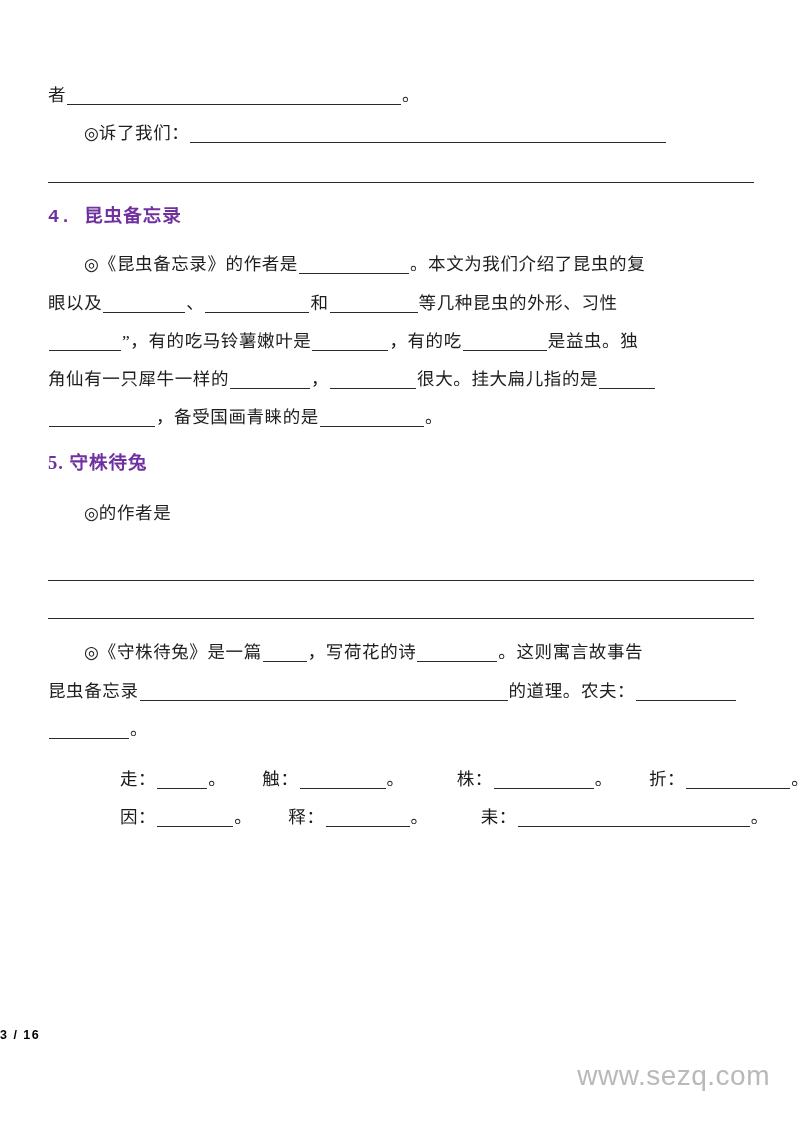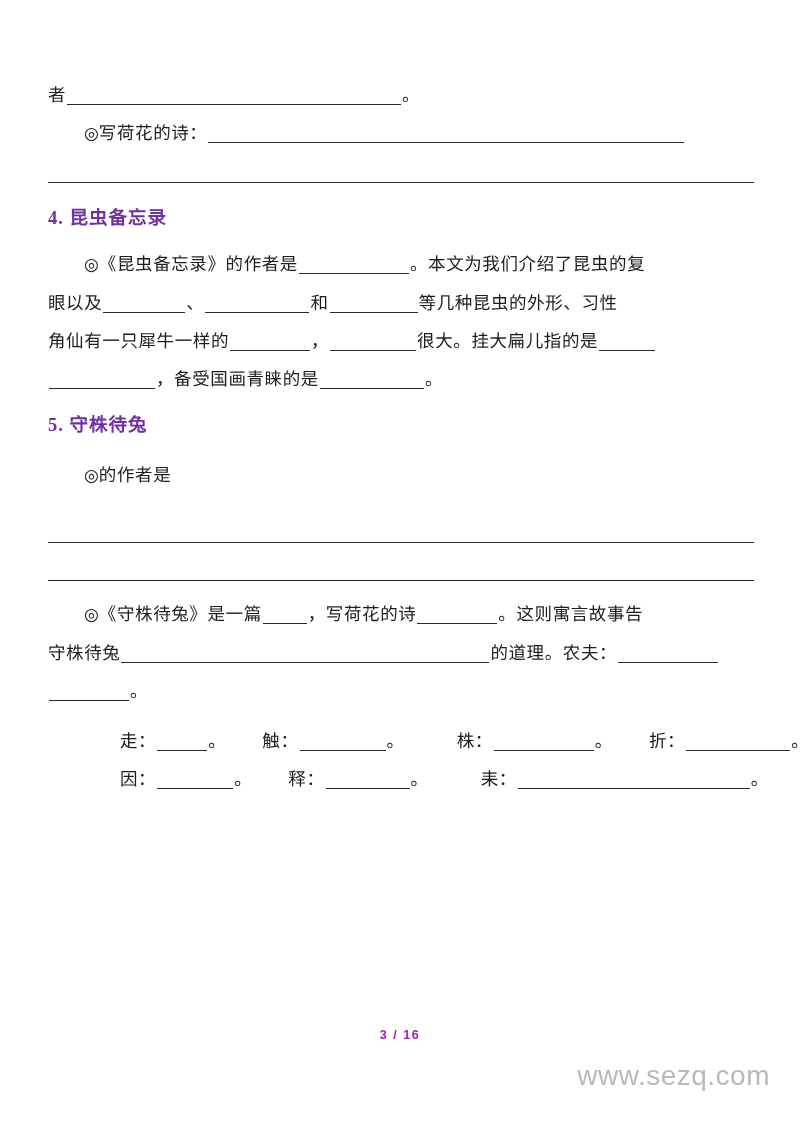--- a/index.html
+++ b/index.html
@@ -89,25 +89,25 @@
   }
   .note-item { display: inline-block; }
   .note-gap { display: inline-block; width: 16px; }
 
   
   .footer {
     position: absolute;
     left: 0;
     right: 0;
     top: 1028px;
-    text-align: center;
+    text-align: left;
     font-family: "Liberation Sans", sans-serif;
     font-size: 12.5px;
     font-weight: bold;
-    color: #a21caf;
+    color: #000000;
     letter-spacing: 1.5px;
   }
 
   
   .watermark {
     position: absolute;
     right: 30px;
     top: 1062px;
     font-family: "Liberation Sans", sans-serif;
     font-size: 28px;
@@ -121,43 +121,46 @@
 <body>
 
 <div class="page">
   <div class="content">
 
     <div class="line">
       <span class="txt">者</span><span class="blank" style="width:334px;"></span><span class="txt">。</span>
     </div>
 
     <div class="line indent">
-      <span class="bullet">◎</span><span class="txt">写荷花的诗：</span><span class="blank" style="width:476px;"></span>
+      <span class="bullet">◎</span><span class="txt">诉了我们：</span><span class="blank" style="width:476px;"></span>
     </div>
 
     <div class="ruled-wrap">
       <div class="ruled"></div>
     </div>
 
     <div class="spacer-10"></div>
 
-    <div class="heading" style="color:#7030A0;">4. 昆虫备忘录</div>
+    <div class="heading" style="color:#7030A0;font-family:Liberation Mono, monospace;">4. 昆虫备忘录</div>
 
     <div class="spacer-10"></div>
 
     <div class="line indent">
       <span class="bullet">◎</span><span class="txt">《昆虫备忘录》的作者是</span><span class="blank" style="width:110px;"></span><span class="txt">。本文为我们介绍了昆虫的复</span>
     </div>
 
     <div class="line">
       <span class="txt">眼以及</span><span class="blank" style="width:82px;"></span><span class="txt">、</span><span class="blank" style="width:104px;"></span><span class="txt">和</span><span class="blank" style="width:88px;"></span><span class="txt">等几种昆虫的外形、习性</span>
     </div>
 
 
 
+    <div class="line">
+      <span class="blank" style="width:72px;"></span><span class="txt">”，有的吃马铃薯嫩叶是</span><span class="blank" style="width:76px;"></span><span class="txt">，有的吃</span><span class="blank" style="width:84px;"></span><span class="txt">是益虫。独</span>
+    </div>
 
     <div class="line">
       <span class="txt">角仙有一只犀牛一样的</span><span class="blank" style="width:80px;"></span><span class="txt">，</span><span class="blank" style="width:86px;"></span><span class="txt">很大。挂大扁儿指的是</span><span class="blank" style="width:56px;"></span>
     </div>
 
     <div class="line">
       <span class="blank" style="width:106px;"></span><span class="txt">，备受国画青睐的是</span><span class="blank" style="width:104px;"></span><span class="txt">。</span>
     </div>
 
     <div class="spacer-10"></div>
@@ -179,21 +182,21 @@
       <div class="ruled"></div>
     </div>
 
     <div class="spacer-6"></div>
 
     <div class="line indent">
       <span class="bullet">◎</span><span class="txt">《守株待兔》是一篇</span><span class="blank" style="width:44px;"></span><span class="txt">，写荷花的诗</span><span class="blank" style="width:80px;"></span><span class="txt">。这则寓言故事告</span>
     </div>
 
     <div class="line">
-      <span class="txt">守株待兔</span><span class="blank" style="width:368px;"></span><span class="txt">的道理。农夫：</span><span class="blank" style="width:100px;"></span>
+      <span class="txt">昆虫备忘录</span><span class="blank" style="width:368px;"></span><span class="txt">的道理。农夫：</span><span class="blank" style="width:100px;"></span>
     </div>
 
     <div class="line">
       <span class="blank" style="width:80px;"></span><span class="txt">。</span>
     </div>
 
     <div class="spacer-6"></div>
 
 
     <div class="spacer-6"></div>

